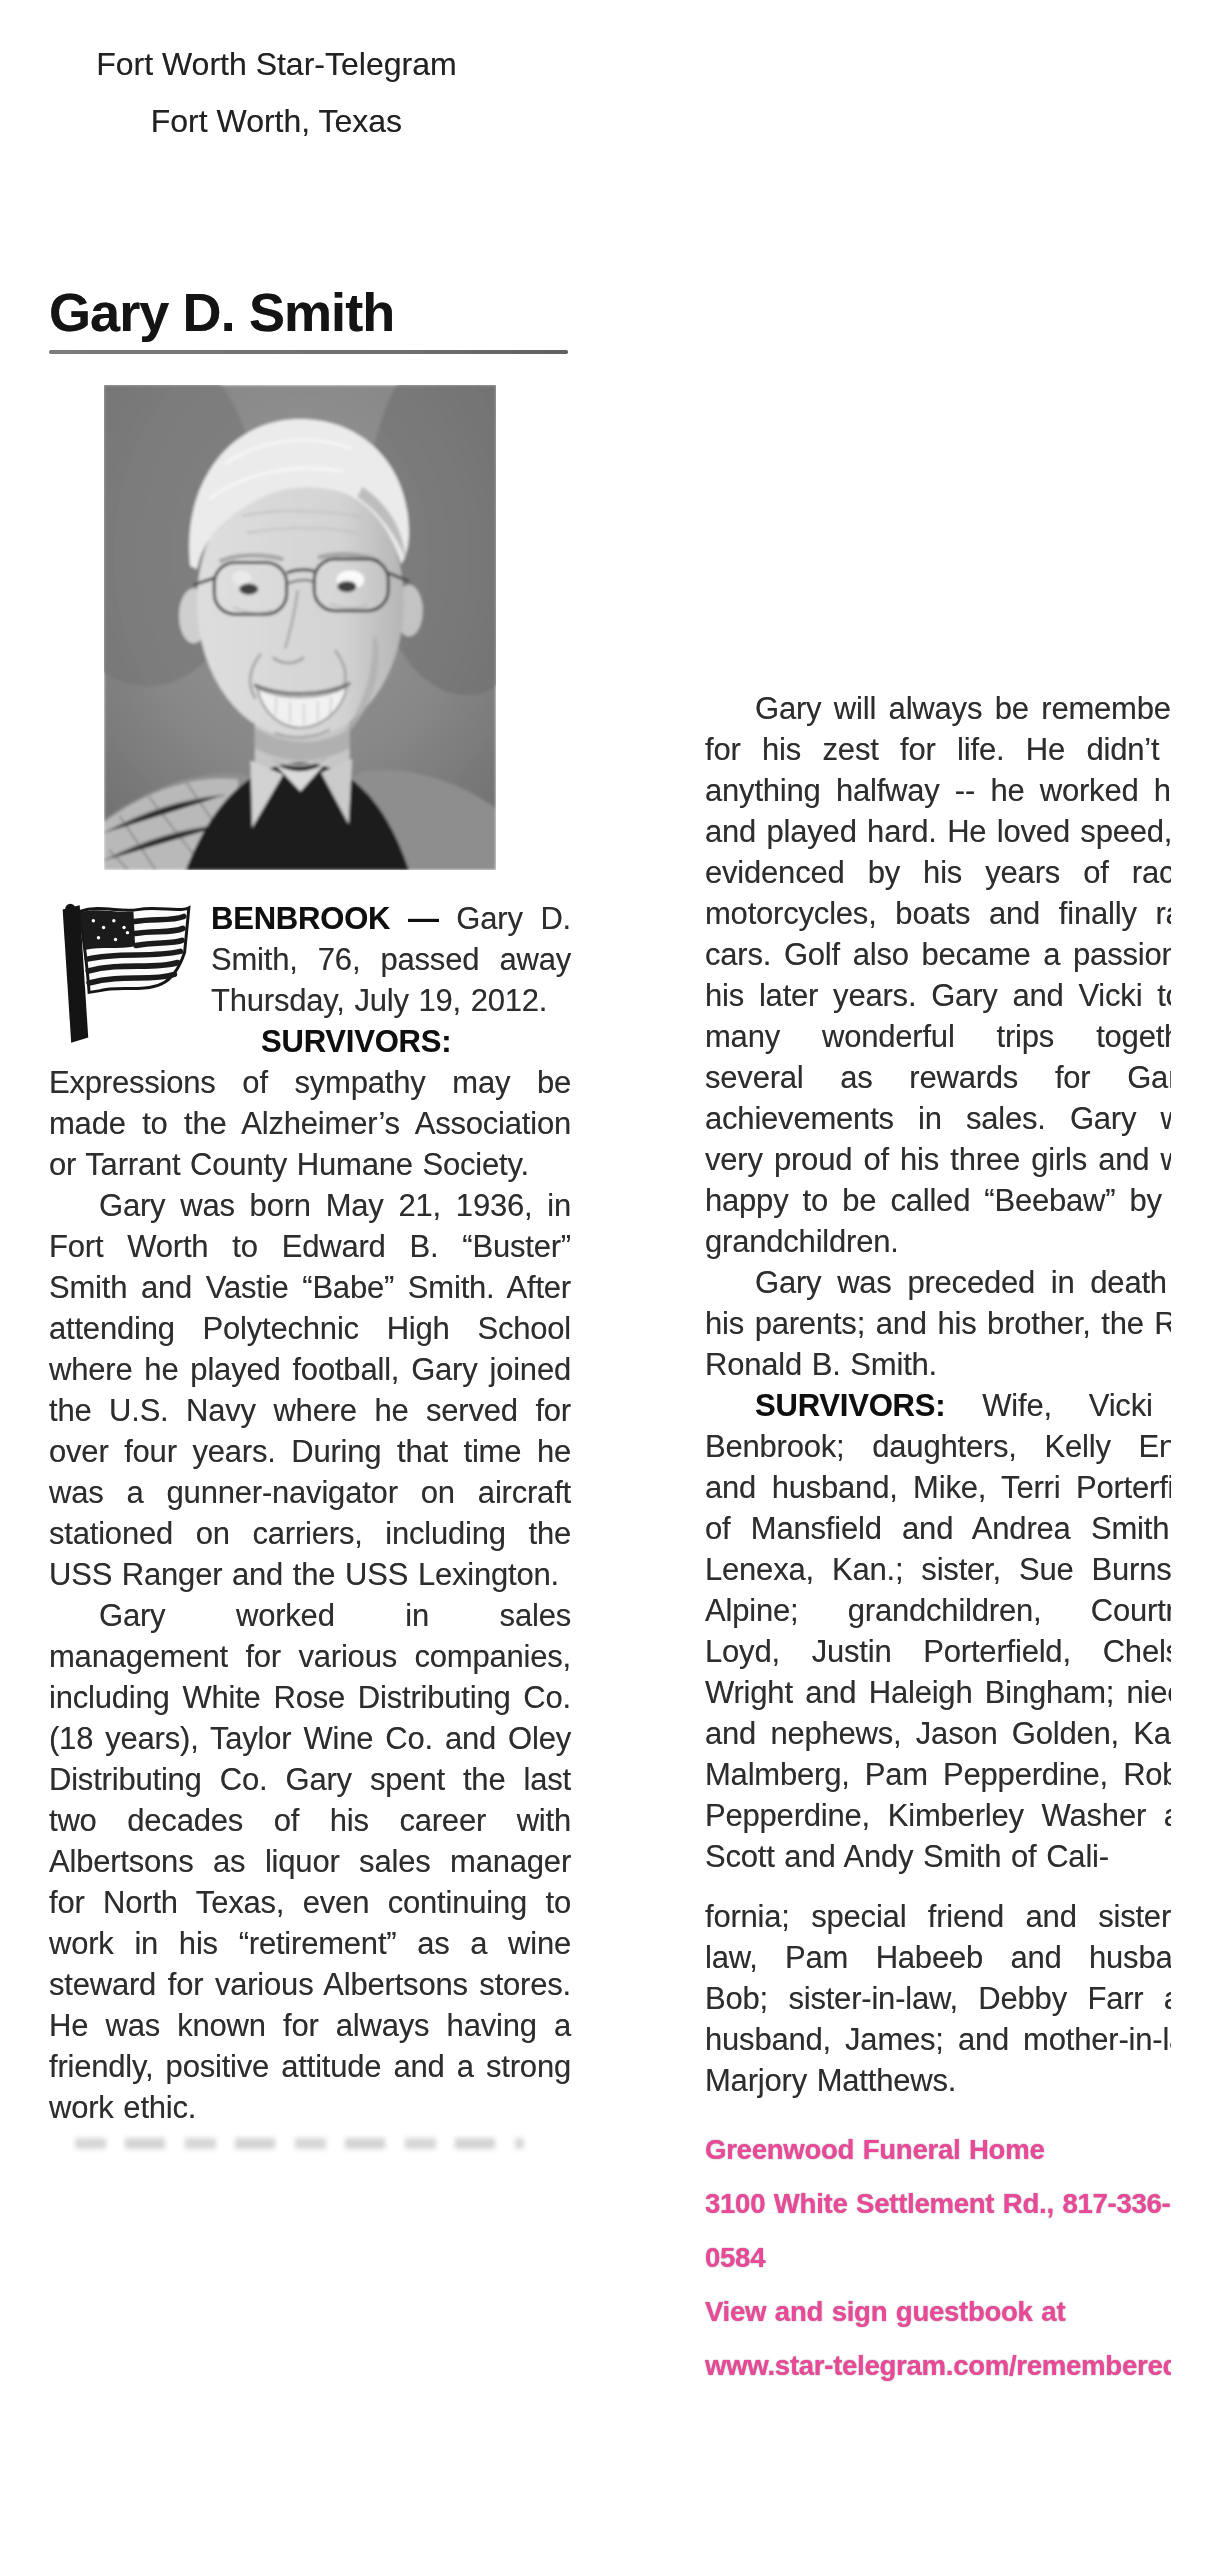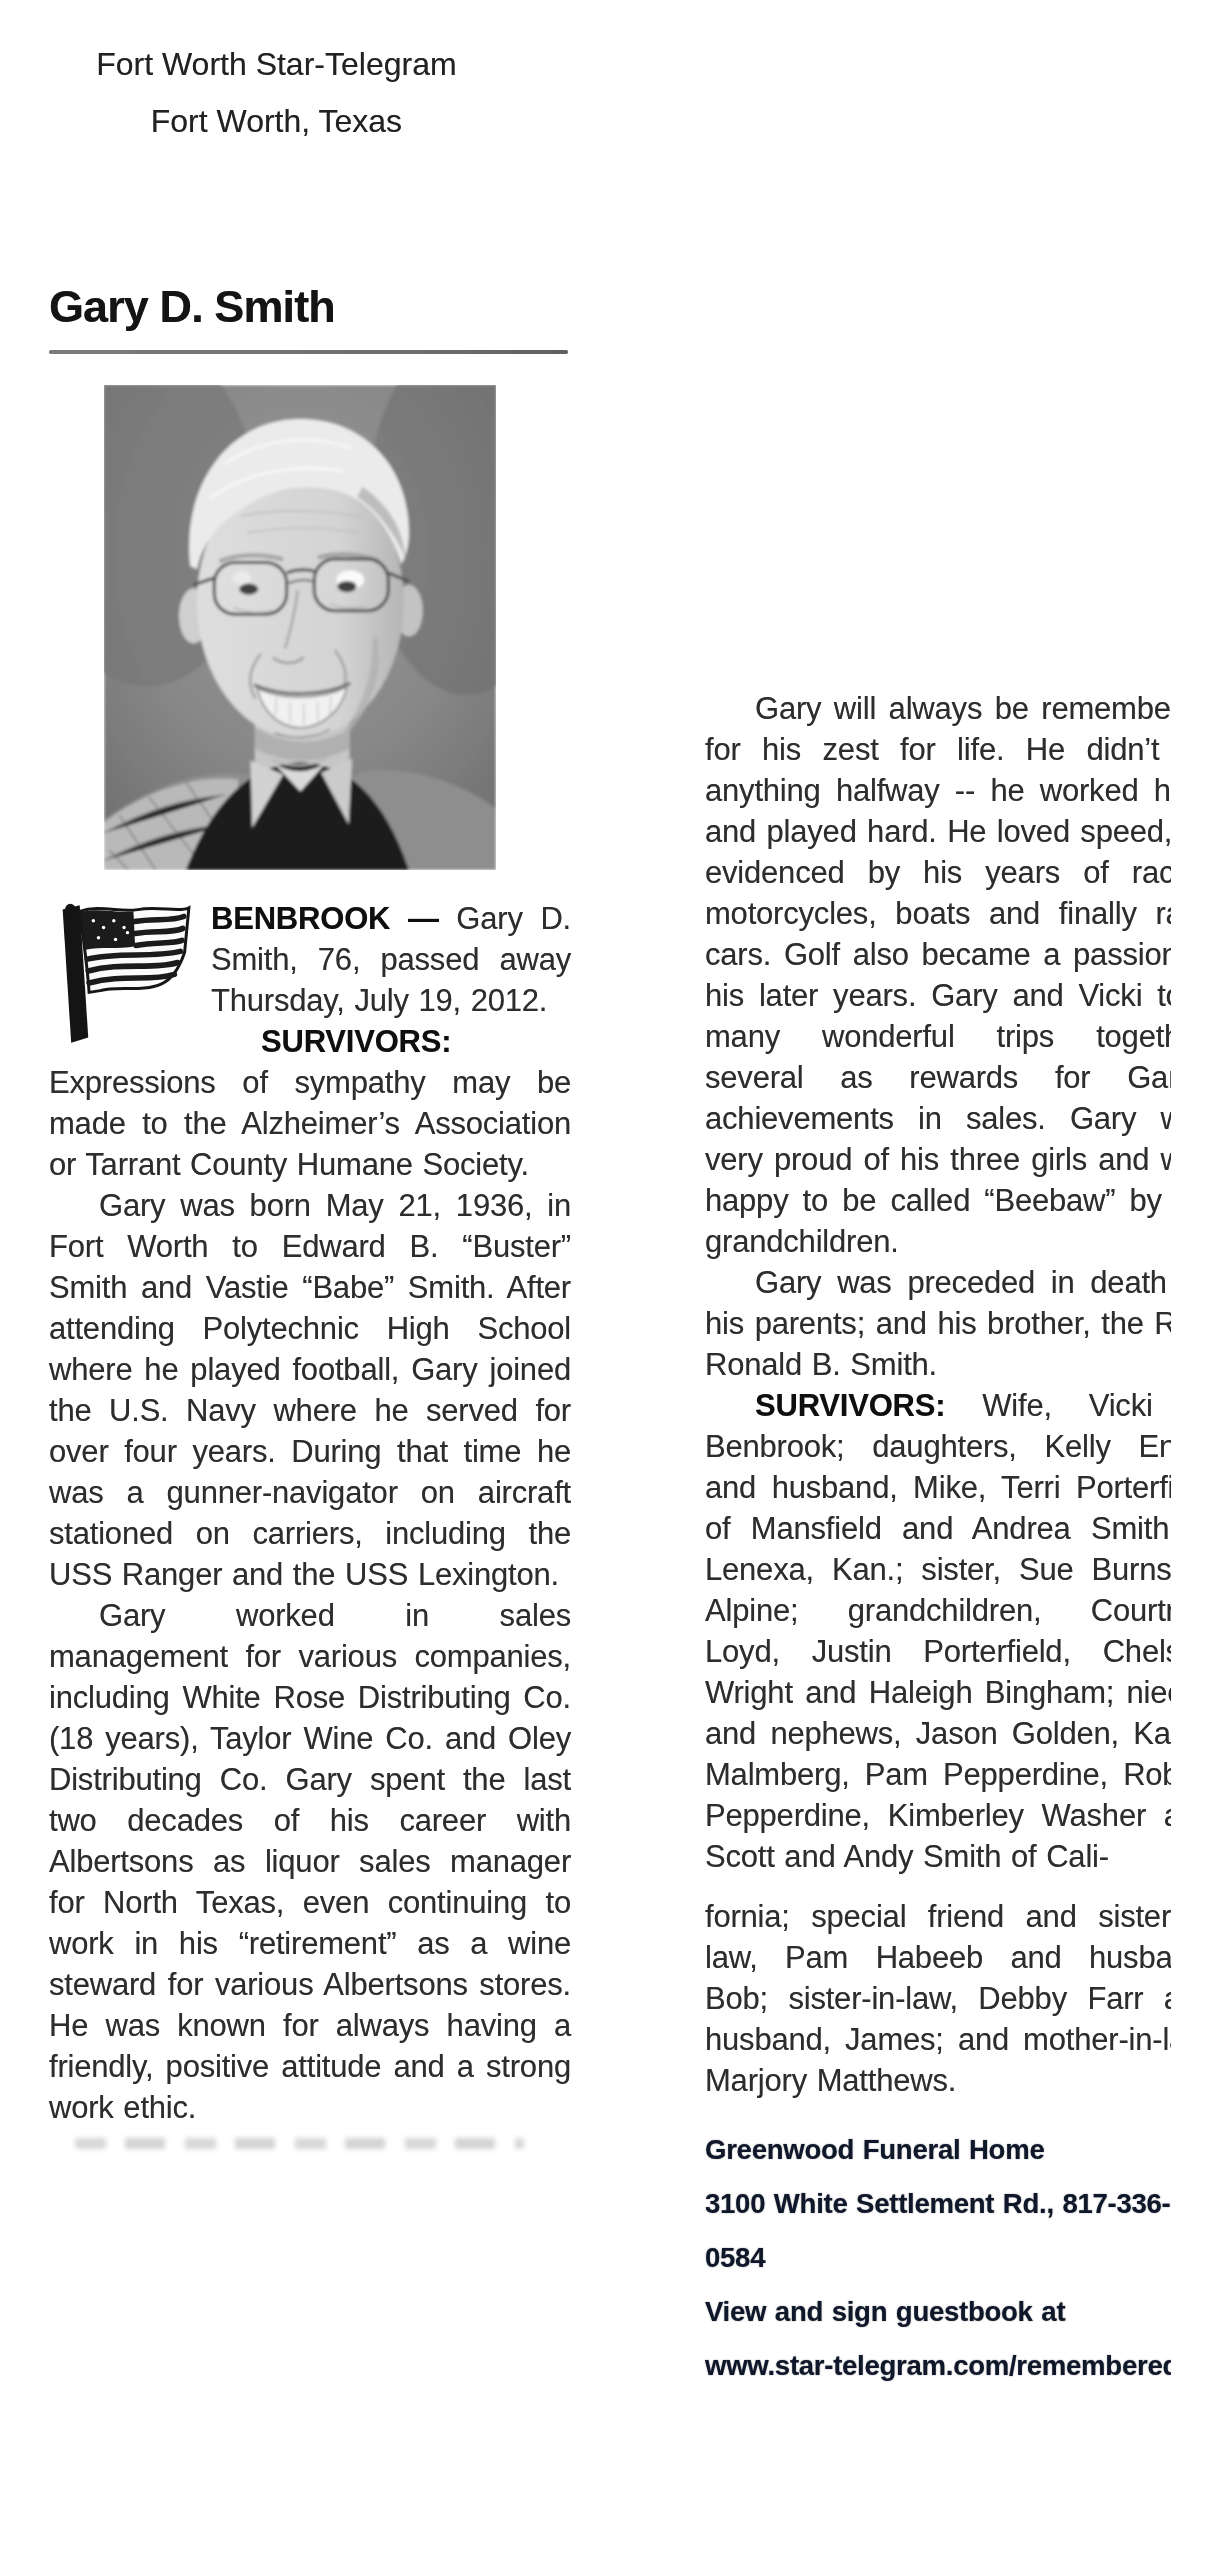--- a/index.html
+++ b/index.html
@@ -9,21 +9,21 @@
   }
   
   .source-block{
     position:absolute;left:22.4px;top:36px;width:508px;text-align:center;
     font-size:32px;line-height:57px;color:#222;
     text-shadow:0 0 0.6px rgba(60,60,60,.55);
   }
   
   .headline{
     position:absolute;left:49px;top:281px;margin:0;
-    font-size:45px;font-weight:700;letter-spacing:-0.9px;color:#141414;
+    font-size:54px;font-weight:700;letter-spacing:-0.9px;color:#141414;
     text-shadow:0 0 0.5px rgba(20,20,20,.6);
   }
   .headline-rule{
     position:absolute;left:49px;top:350px;width:519px;height:4.3px;
     background:linear-gradient(90deg,#7c7c7c,#6e6e6e 70%,#606060);border-radius:1.7px;
   }
   
   .photo{position:absolute;left:104px;top:385px;width:392px;height:485px;margin:0;}
   .photo svg{display:block;width:100%;height:100%;}
   
@@ -40,21 +40,21 @@
   .continued{margin-top:19px !important;}
   
   .ghost-line{
     height:10.3px;width:86%;margin:10.3px 0 0 26px;border-radius:3.4px;
     background:repeating-linear-gradient(90deg,#969696 0 31px,transparent 31px 50px,#8d8d8d 50px 90px,transparent 90px 110px);
     filter:blur(2.6px);opacity:.38;
   }
   
   .funeral-home{
     margin-top:22.4px;font-weight:700;font-size:27.6px;line-height:54px;
-    color:#0f172a;letter-spacing:-0.3px;text-align:left;
+    color:#ec4899;letter-spacing:-0.3px;text-align:left;
     text-shadow:0 0 1.4px rgba(90,90,90,.8);
   }
 </style>
 </head>
 <body>
 
 <div id="page">
 
   <header class="source-block">
     <div>Fort Worth Star-Telegram</div>

